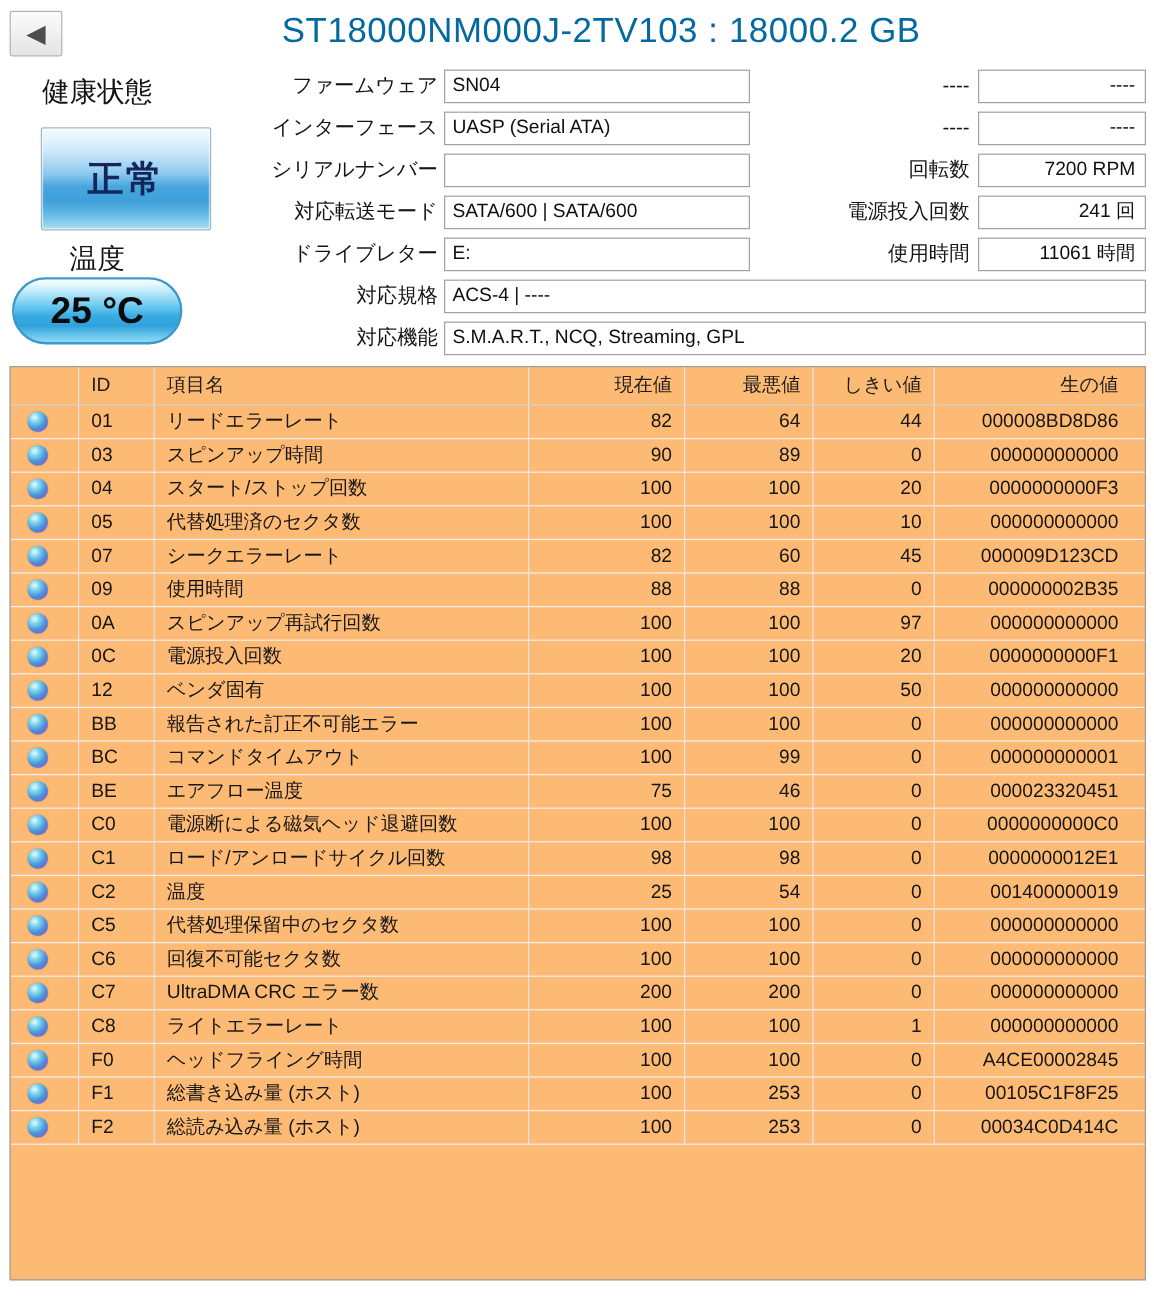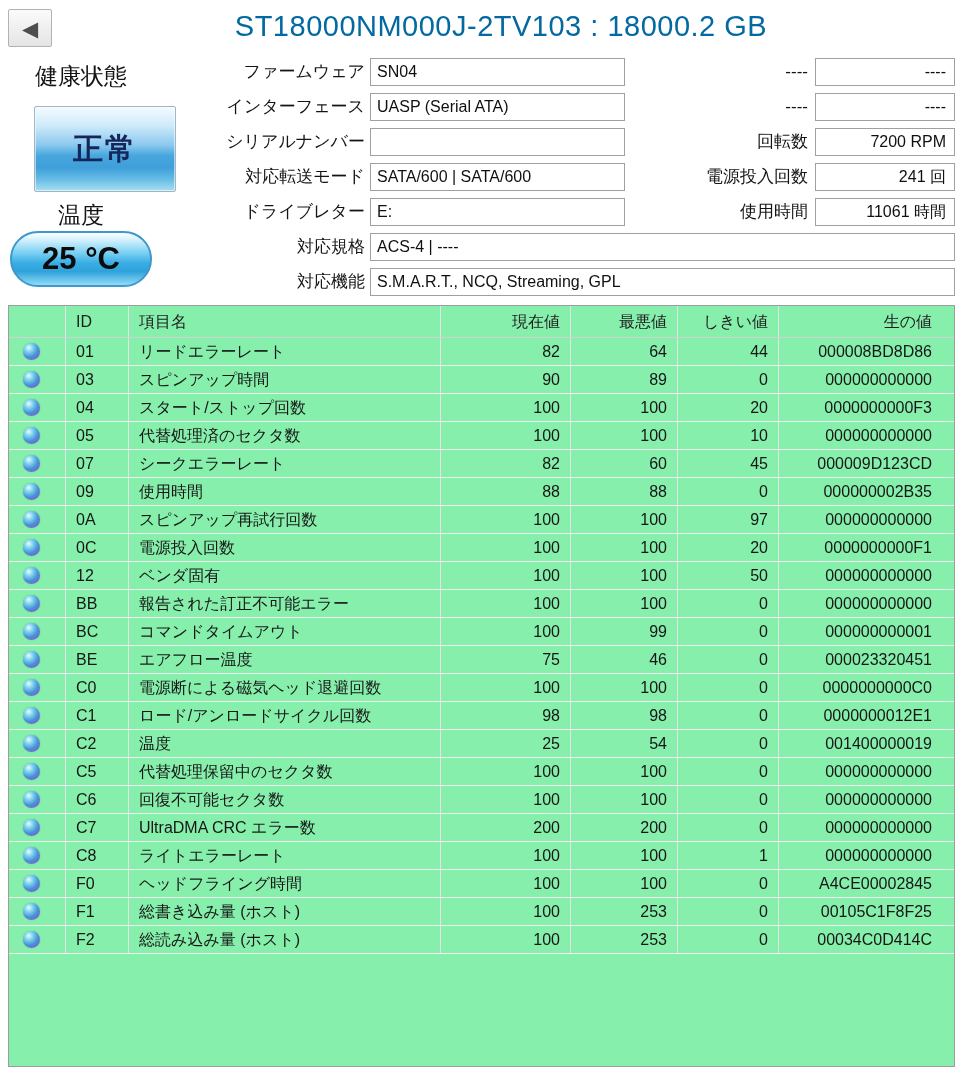--- a/index.html
+++ b/index.html
@@ -76,21 +76,21 @@
   .right-row .fbox {
     position:absolute; left:185px; top:0; width:140px; height:28px;
     border:1px solid #a0a0a0; background:#fff;
     font-size:16px; line-height:26px; padding:0 8px; color:#101010;
     text-align:right; white-space:nowrap;
   }
 
   
   .smart-table {
     position:absolute; left:8px; top:305px; width:947px; height:762px;
-    border:1px solid #9d9d9d; background:#86efac; overflow:hidden;
+    border:1px solid #9d9d9d; background:#fdba74; overflow:hidden;
   }
   .t-row { display:flex; width:100%; height:28px; border-bottom:1px solid #f0f0f0; }
   .t-head { height:32px; border-bottom:1px solid #d2d2d2; }
   .t-cell {
     height:100%; font-size:16px; line-height:27px; color:#161616;
     border-right:1px solid #e4e4e4; white-space:nowrap; overflow:hidden;
   }
   .t-head .t-cell { line-height:31px; color:#1c1c1c; }
   .c-dot  { width:57px;  display:flex; align-items:center; }
   .c-id   { width:63px;  padding-left:10px; }

